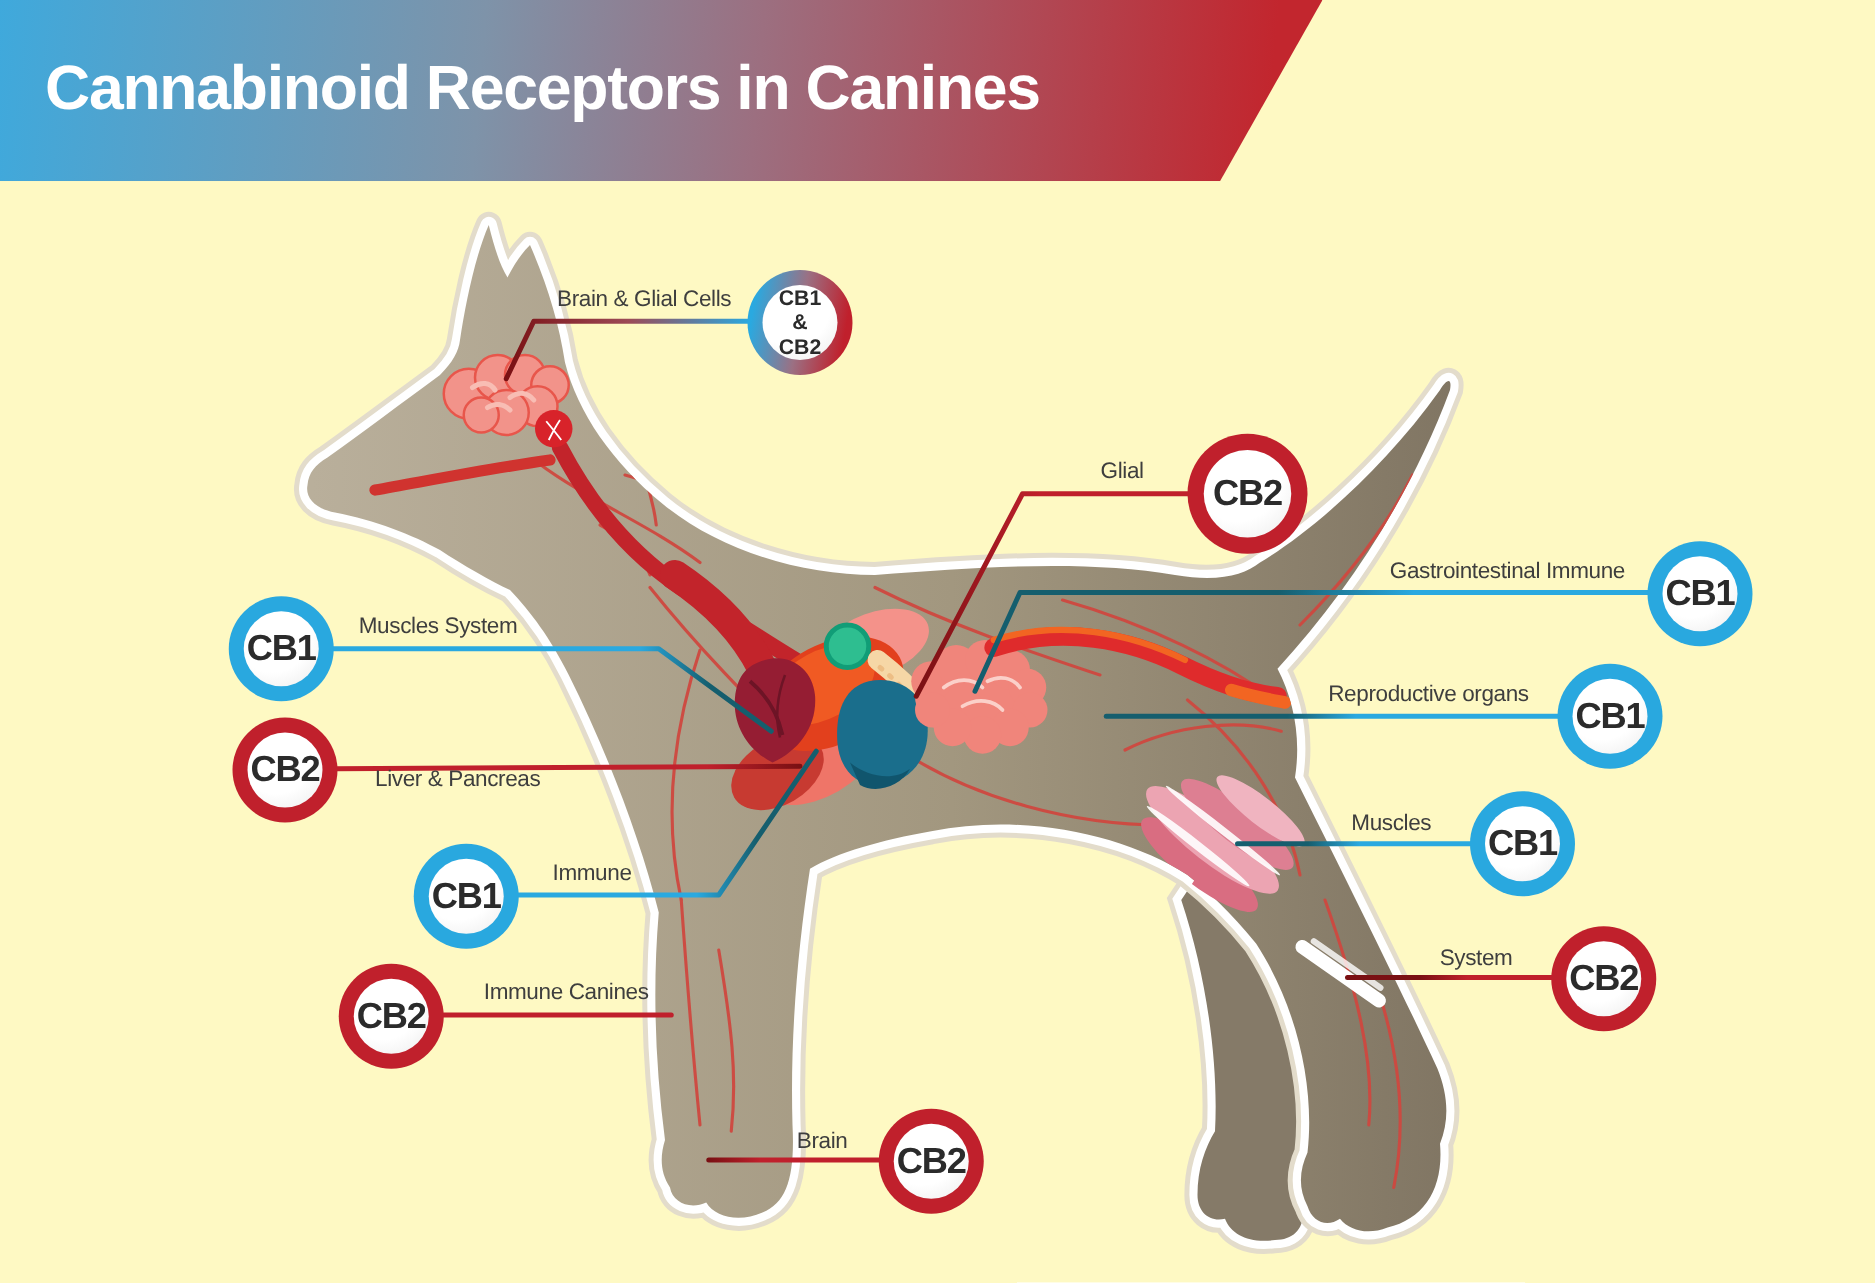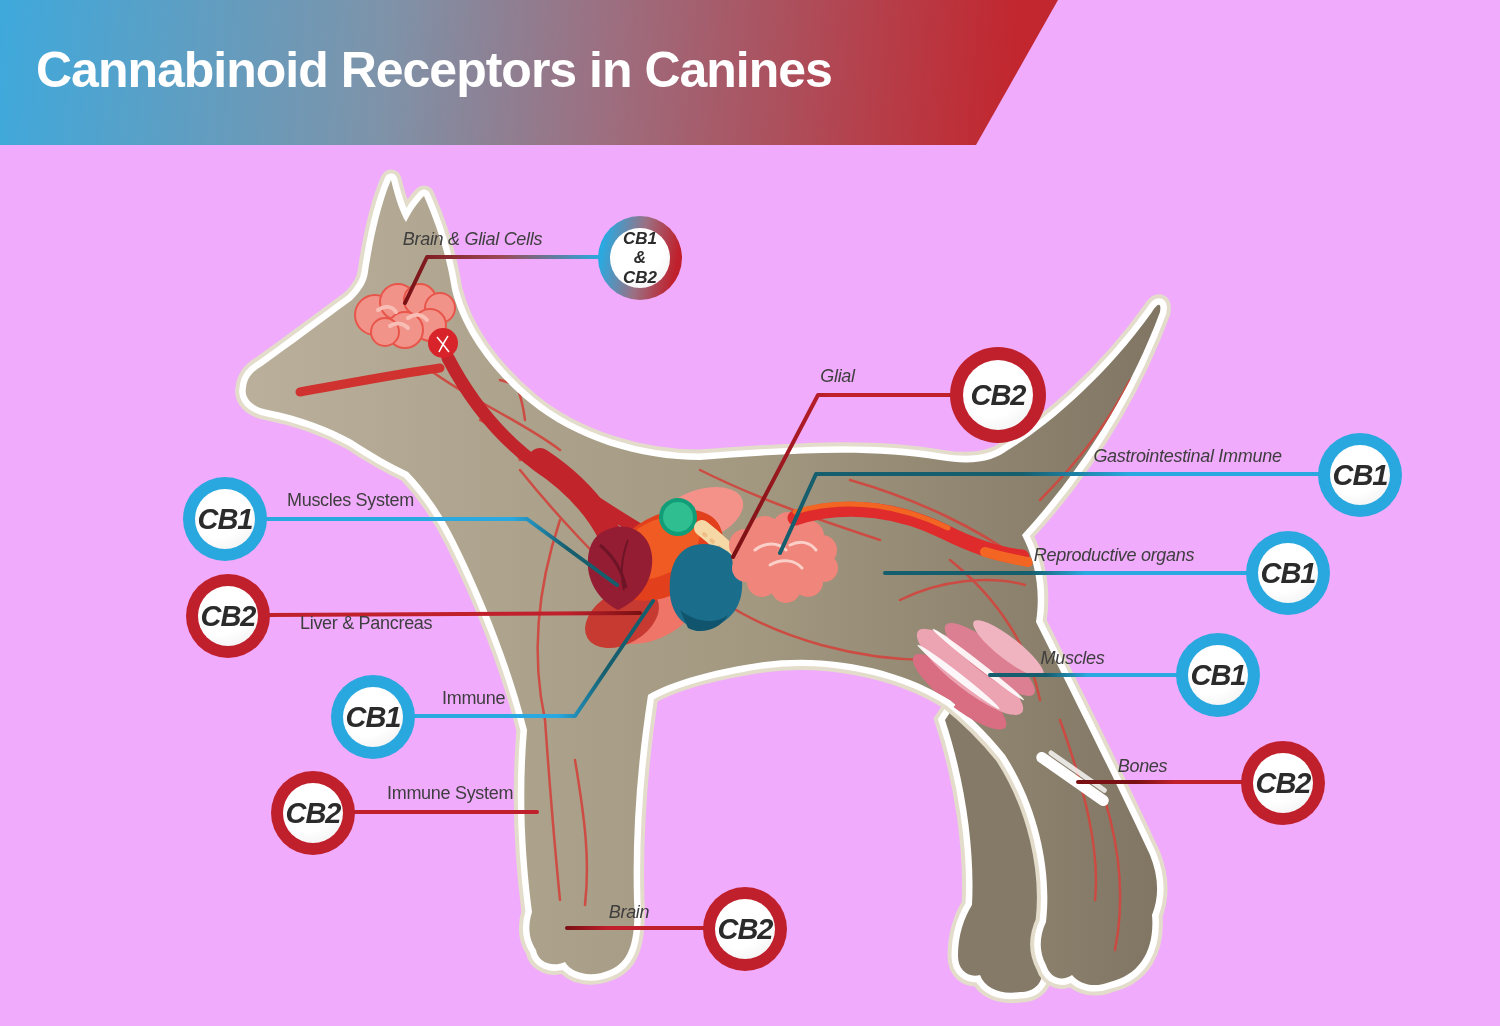--- a/index.html
+++ b/index.html
@@ -1,31 +1,31 @@
 <!DOCTYPE html>
 <html><head>
 <meta charset="utf-8">
 <style>
   html,body{margin:0;padding:0;background:#fff;}
-  .stage{position:relative;width:1500px;height:1026px;background:#f0abfc;overflow:hidden;
+  .stage{position:relative;width:1500px;height:1026px;background:#fef9c3;overflow:hidden;
          font-family:"Liberation Sans","DejaVu Sans",sans-serif;}
   
   .banner{position:absolute;left:0;top:0;width:1100px;height:145px;
           background:linear-gradient(95deg,#3fa9dc 0%,#7e93a9 35%,#9c6f80 55%,#c2262e 92%);
           clip-path:polygon(0 0,1058px 0,976px 145px,0 145px);}
   .banner h1{margin:0;padding:0 0 0 36px;line-height:140px;color:#fff;
              font-size:50px;font-weight:700;letter-spacing:-1px;white-space:nowrap;}
   
   .art{position:absolute;left:0;top:0;width:1500px;height:1026px;}
   
   .lbl{position:absolute;font-size:18px;letter-spacing:-0.3px;color:#3e3e3e;white-space:nowrap;}
-  .lbl.r{text-align:center;font-style:italic;}
+  .lbl.r{text-align:right;}
   
   .badge{position:absolute;width:84px;height:84px;border-radius:50%;box-sizing:border-box;
-         padding:12px;box-shadow:0 0 0 0 transparent;font-style:italic;}
+         padding:12px;box-shadow:0 0 0 0 transparent;}
   .badge .face{width:100%;height:100%;border-radius:50%;
          background:radial-gradient(circle at 38% 30%,#ffffff 55%,#ebebeb 100%);
          display:flex;align-items:center;justify-content:center;}
   .badge .face span{font-weight:700;font-size:29px;letter-spacing:-1px;color:#2b2b2b;}
   .badge.cb1{background:#29a8df;}
   .badge.cb2{background:#c0202c;}
   .badge.both{background:linear-gradient(100deg,#2aa9e0 10%,#9b7083 50%,#c0202c 88%);}
   .badge.both .face span{font-size:17px;line-height:1.12;white-space:pre-line;text-align:center;letter-spacing:0;}
   .badge.big{width:96px;height:96px;padding:13px;}
 </style>
@@ -289,22 +289,22 @@
   </svg>
 
   <div class="lbl r" style="left:360px;top:229px;width:225px;">Brain &amp; Glial Cells</div>
   <div class="lbl r" style="left:760px;top:366px;width:155px;">Glial</div>
   <div class="lbl r" style="left:1075px;top:446px;width:225px;">Gastrointestinal Immune</div>
   <div class="lbl" style="left:287px;top:490px;width:220px;">Muscles System</div>
   <div class="lbl r" style="left:1005px;top:545px;width:218px;">Reproductive organs</div>
   <div class="lbl" style="left:300px;top:613px;width:220px;">Liver &amp; Pancreas</div>
   <div class="lbl r" style="left:1000px;top:648px;width:145px;">Muscles</div>
   <div class="lbl" style="left:442px;top:688px;width:120px;">Immune</div>
-  <div class="lbl r" style="left:1075px;top:756px;width:135px;">Bones</div>
-  <div class="lbl" style="left:387px;top:783px;width:220px;">Immune System</div>
+  <div class="lbl r" style="left:1075px;top:756px;width:135px;">System</div>
+  <div class="lbl" style="left:387px;top:783px;width:220px;">Immune Canines</div>
   <div class="lbl r" style="left:580px;top:902px;width:98px;">Brain</div>
 
   <div class="badge both" style="left:598px;top:216px;">
     <div class="face">
         <span>CB1
 &amp;
 CB2</span>
       </div>
     </div>
   <div class="badge cb2 big" style="left:950px;top:347px;">

